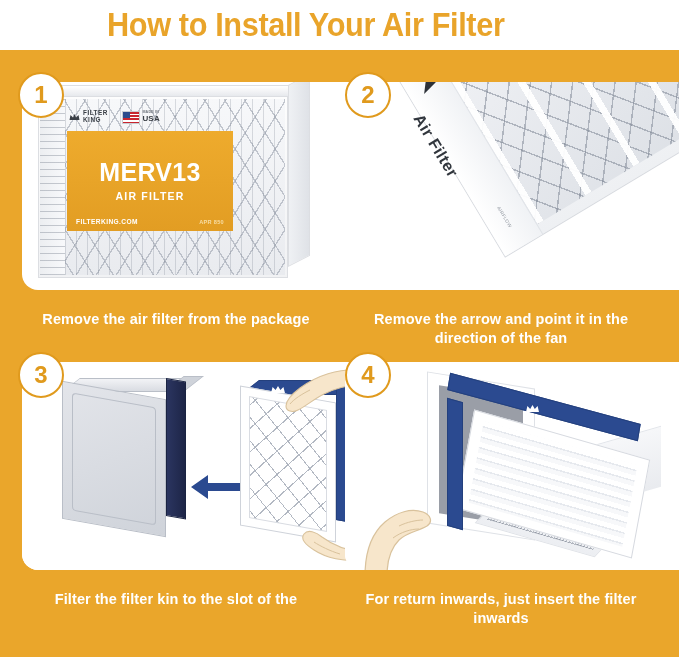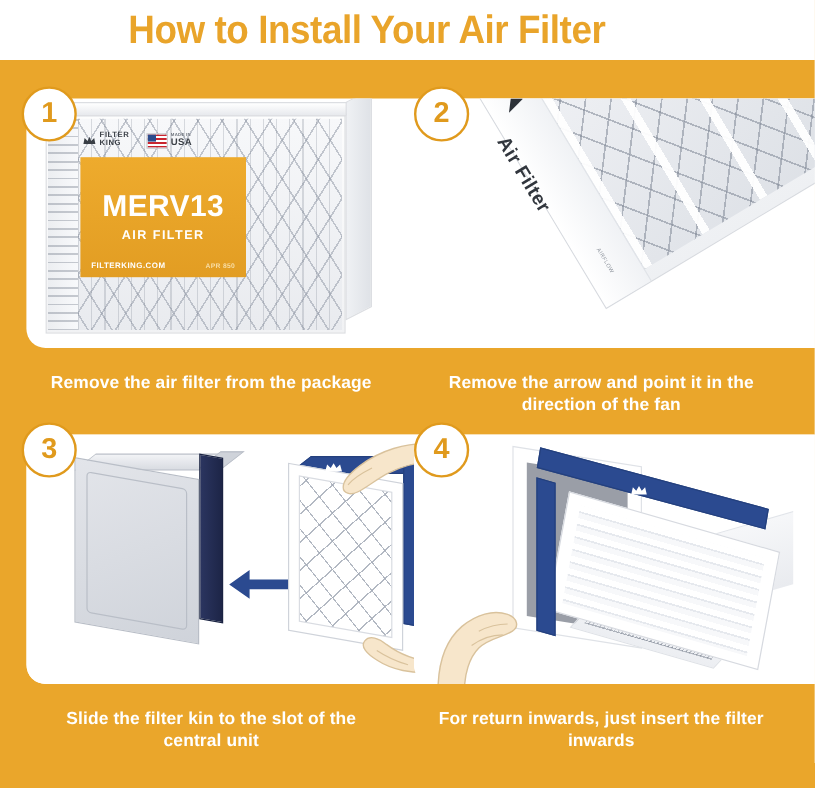--- a/index.html
+++ b/index.html
@@ -92,21 +92,21 @@
     background:linear-gradient(180deg,#ffffff,#e7e9ed);
     transform:skewX(-40deg);transform-origin:bottom left;border:1px solid #dcdee2;box-sizing:border-box;
   }
   
   .box-side{
     position:absolute;left:250px;top:-11px;width:22px;height:182px;
     background:linear-gradient(90deg,#eff1f4,#dfe2e7);
     transform:skewY(-27deg);transform-origin:top left;border:1px solid #dcdee2;box-sizing:border-box;
   }
   .label-orange{
-    position:absolute;left:28px;top:34px;width:138px;height:100px;
+    position:absolute;left:28px;top:34px;width:166px;height:100px;
     background:linear-gradient(180deg,#eeab2d,#e29d23);
     display:flex;flex-direction:column;align-items:center;justify-content:center;z-index:3;
   }
   .merv{color:#ffffff;font-size:25px;font-weight:bold;letter-spacing:0.3px;line-height:1;}
   .airfilter-lbl{color:#ffffff;font-size:10.5px;font-weight:bold;letter-spacing:1.2px;margin-top:5px;}
   .label-foot{
     position:absolute;left:0;right:0;bottom:6px;display:flex;align-items:center;
     justify-content:space-between;padding:0 9px;box-sizing:border-box;
   }
   .site{color:#ffffff;font-size:6.6px;font-weight:bold;letter-spacing:0.4px;}
@@ -390,22 +390,21 @@
 
           <svg class="hand-bot" viewBox="0 0 78 50">
             <path d="M78 48 C60 50 42 46 30 38 C22 33 16 27 20 22 C24 17 32 20 38 25 C46 31 58 38 78 40 Z" fill="#f7e6cb" stroke="#d9c29c" stroke-width="1.1"></path>
             <path d="M30 30 C36 34 46 39 56 42" fill="none" stroke="#d9c29c" stroke-width="1"></path>
           </svg>
 
         </div>
       </div>
       <div class="badge">3</div>
       <div class="caption">
-        <div>Slide the filter kin to the slot of the</div>
-        <div>central unit</div>
+        <div>Filter the filter kin to the slot of the</div>
       </div>
     </div>
 
     <div class="panel p4">
       <div class="card">
         <div class="p4scene">
 
           <div class="duct">
             <div class="duct-frame">
               <div class="duct-hole"></div>

